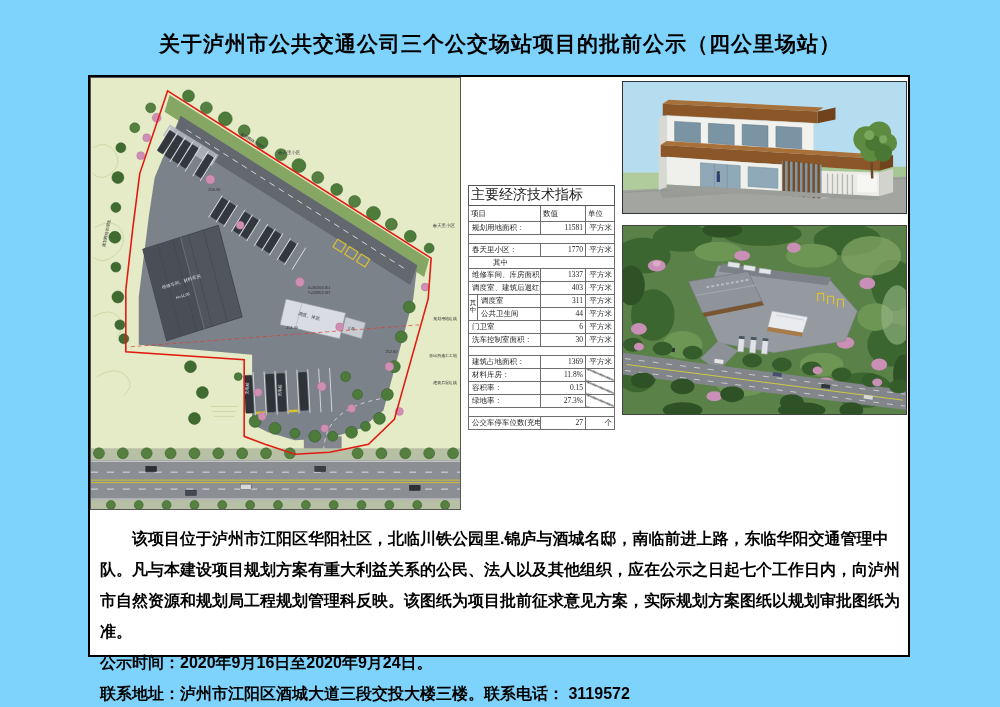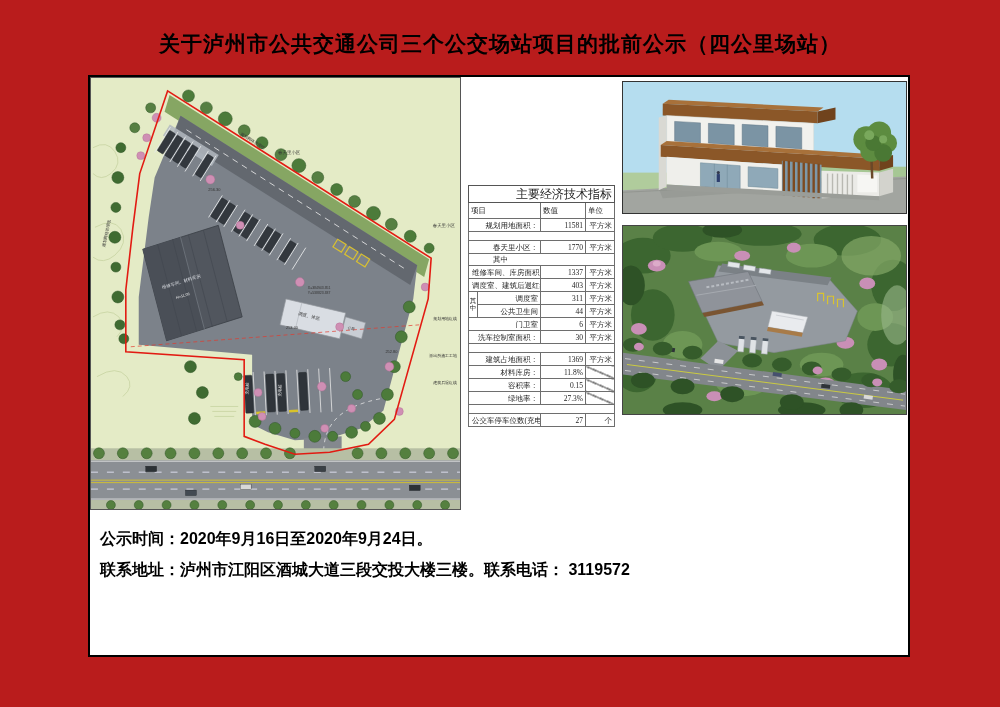--- a/index.html
+++ b/index.html
@@ -1,27 +1,27 @@
 <!DOCTYPE html>
 <html><head>
 <meta charset="utf-8">
 <style>
   html,body{margin:0;padding:0;background:#fff}
-  .page{position:relative;width:1000px;height:707px;background:#b91c1c;overflow:hidden;font-family:"Liberation Sans",sans-serif}
+  .page{position:relative;width:1000px;height:707px;background:#7dd3fc;overflow:hidden;font-family:"Liberation Sans",sans-serif}
   .title{margin:0;position:absolute;left:0;top:30px;width:100%;text-align:center;font-size:21px;font-weight:700;color:#000;letter-spacing:1px}
   .content-box{position:absolute;left:88px;top:75px;width:818px;height:578px;border:2px solid #000;background:#fff}
   .site-plan{position:absolute;left:0;top:0;width:371px;height:433px;border:1px solid #555;box-sizing:border-box}
   .render1{position:absolute;left:532px;top:4px;width:285px;height:133px;border:1px solid #333;box-sizing:border-box}
   .render2{position:absolute;left:532px;top:148px;width:285px;height:190px;border:1px solid #444;box-sizing:border-box}
   .table-wrap{position:absolute;left:378px;top:108px;width:150px}
   #itable{width:146px;border-collapse:collapse;font-family:"Liberation Serif",serif;color:#1c1c1c;table-layout:fixed}
   #itable td{border:1px solid #6e6e6e;font-size:7.5px;line-height:1.2;padding:1px 2px;height:10px;white-space:nowrap;overflow:hidden}
-  #itable tr.ttl td{text-align:right;font-size:12px;height:12px;border-color:#555}
+  #itable tr.ttl td{text-align:left;font-size:14px;height:12px;border-color:#555}
   #itable tr.hdr td{height:13px}
-  #itable td.item{text-align:right;padding-left:3px}
+  #itable td.item{text-align:left;padding-left:3px}
   #itable td.val,#itable td.unit{text-align:right}
   #itable tr.blank td{height:6px}
   #itable tr.ghdr td{padding-left:24px;height:9px}
   #itable td.gcell{font-size:6.5px;line-height:1.05;text-align:center;padding:0}
   #itable td.diag{background:linear-gradient(to top right,#fff 46%,#777 46%,#777 53%,#fff 53%)}
   .notice{position:absolute;left:10px;top:446px;width:802px;font-size:16px;font-weight:600;color:#000;line-height:31px}
   .notice p{margin:0}
   .notice .para{text-indent:2em}
 </style>
 </head>
@@ -581,18 +581,19 @@
           <ellipse cx="170" cy="178" rx="12" ry="8"></ellipse>
             <ellipse cx="230" cy="186" rx="12" ry="8"></ellipse>
         </g>
         <ellipse cx="16" cy="122" rx="5" ry="4" fill="#c98fb6"></ellipse>
           <ellipse cx="196" cy="146" rx="5" ry="4" fill="#c98fb6"></ellipse>
         <ellipse cx="256" cy="158" rx="5" ry="4" fill="#c98fb6"></ellipse>
       </g>
     </svg>
 
     <div class="notice">
+      <p class="para">该项目位于泸州市江阳区华阳社区，北临川铁公园里.锦庐与酒城名邸，南临前进上路，东临华阳交通管理中队。凡与本建设项目规划方案有重大利益关系的公民、法人以及其他组织，应在公示之日起七个工作日内，向泸州市自然资源和规划局工程规划管理科反映。该图纸为项目批前征求意见方案，实际规划方案图纸以规划审批图纸为准。</p>
       <p>公示时间：2020年9月16日至2020年9月24日。</p>
       <p>联系地址：泸州市江阳区酒城大道三段交投大楼三楼。联系电话： 3119572</p>
     </div>
 
   </div>
 </div>
 
 </body></html>

